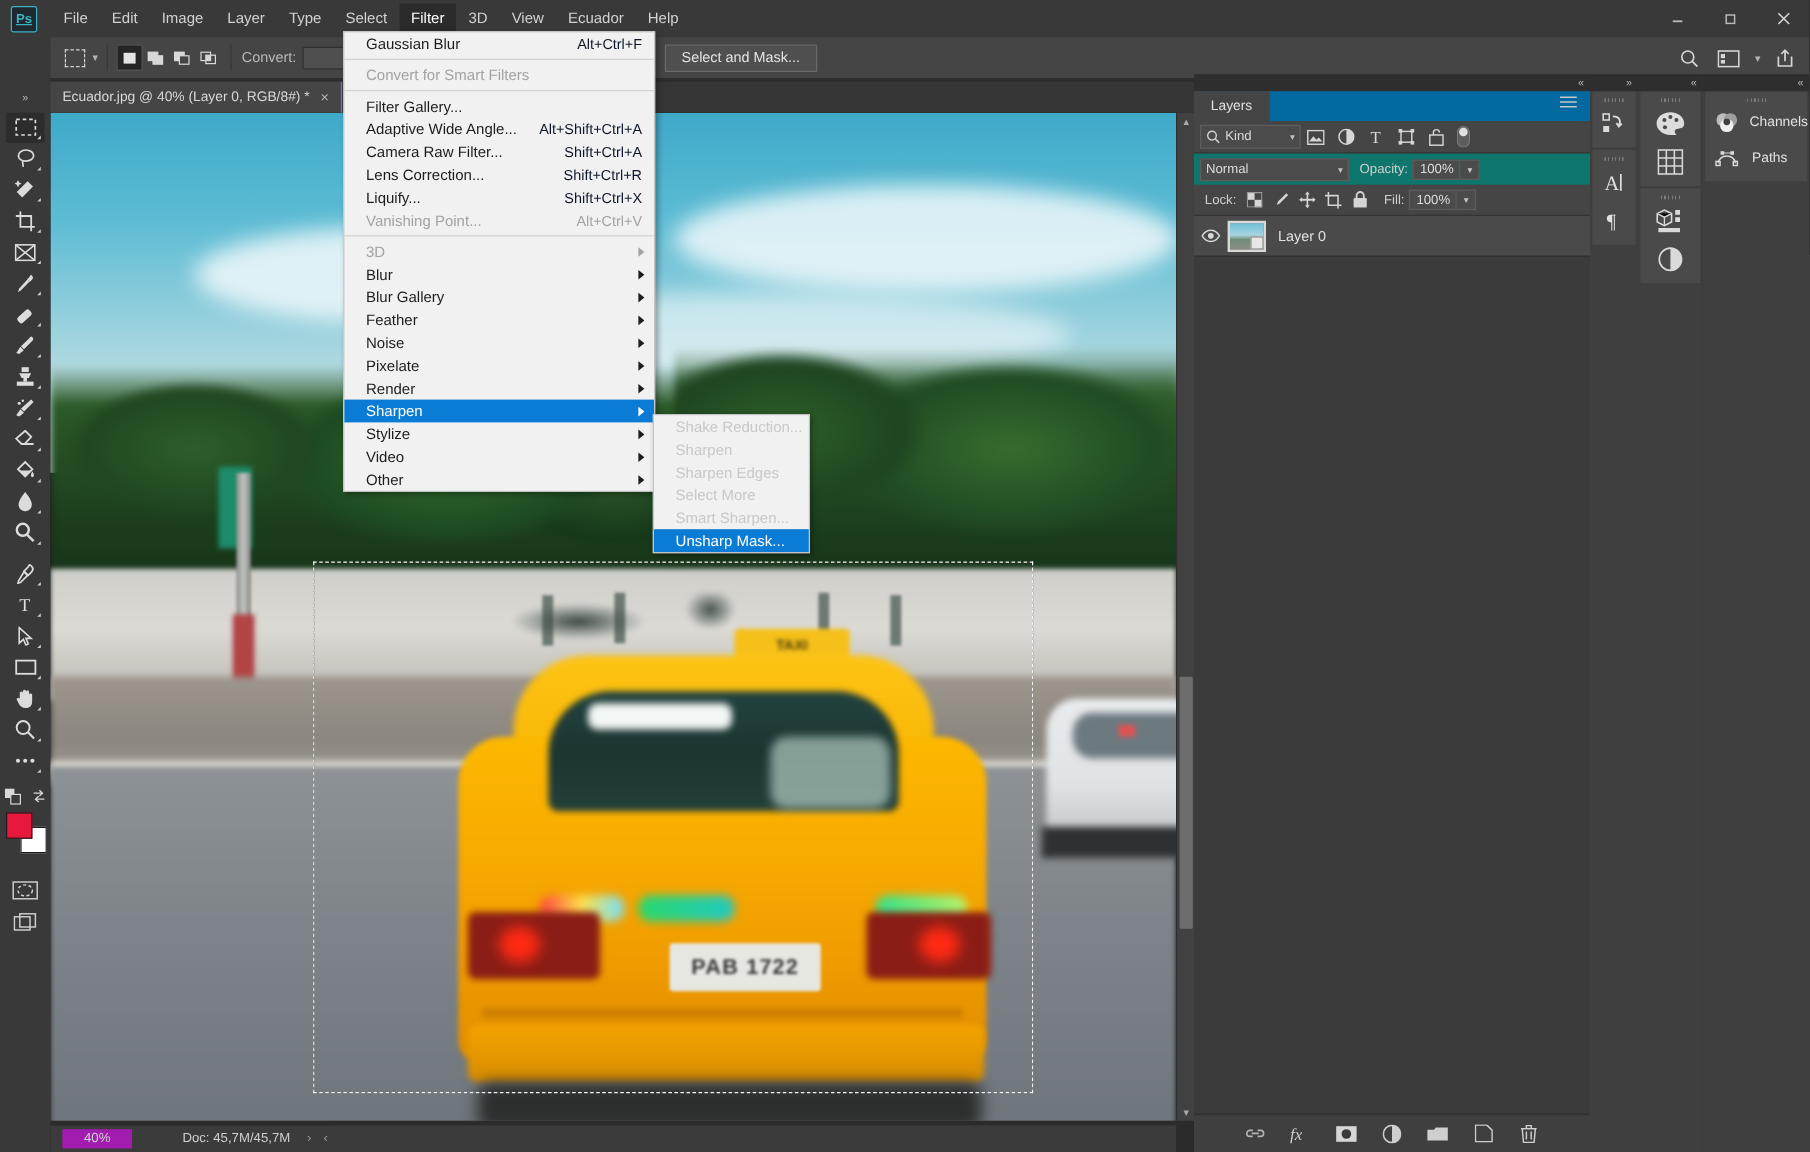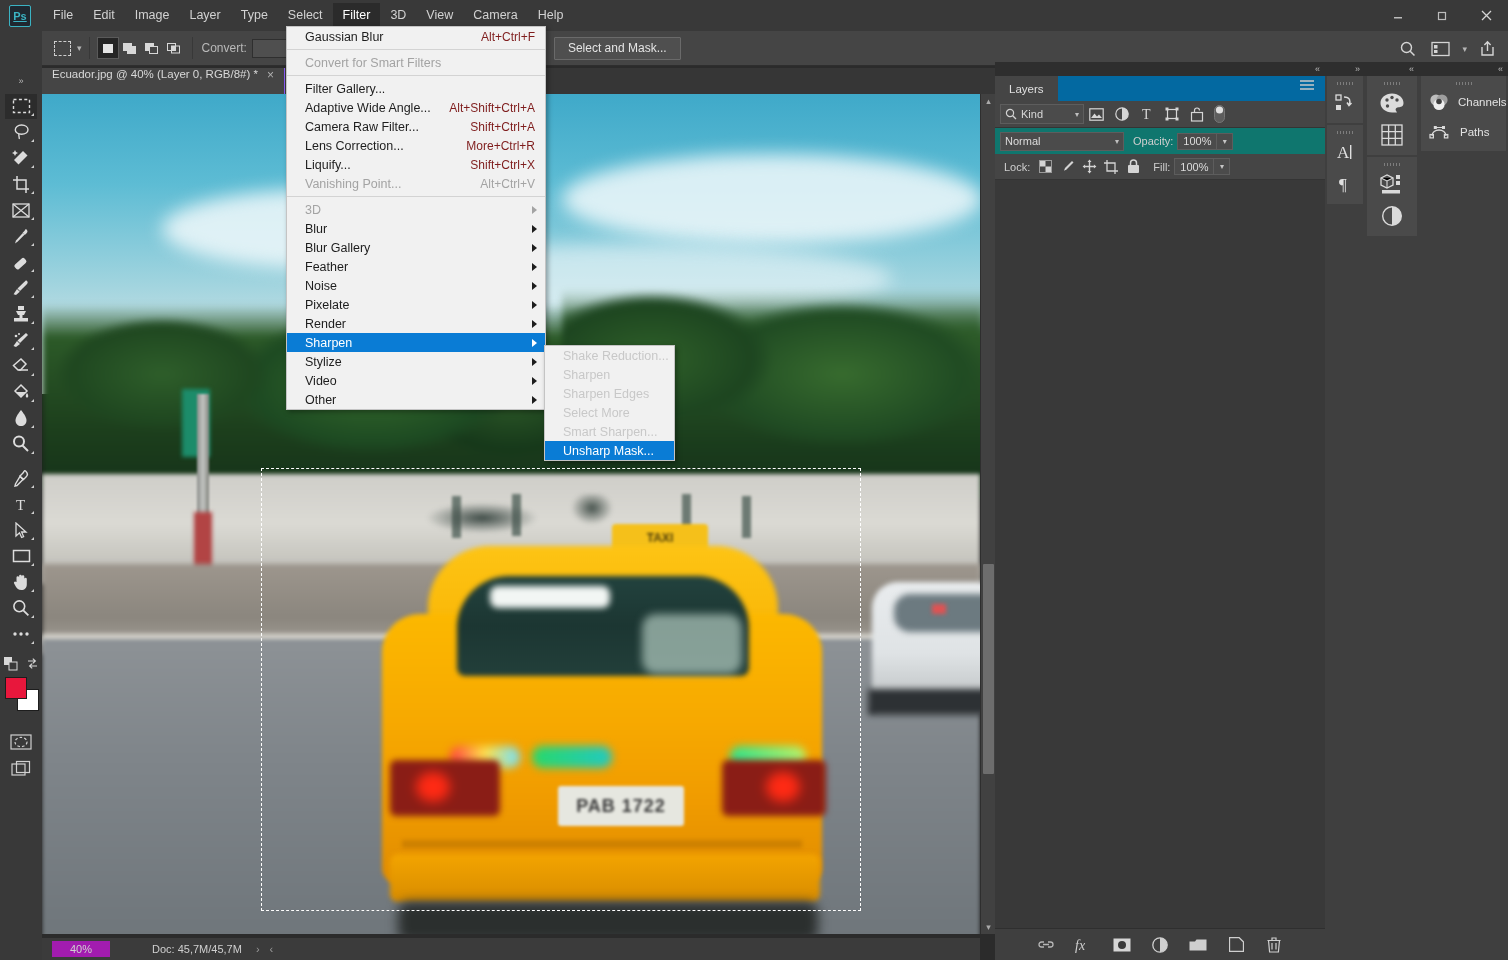--- a/index.html
+++ b/index.html
@@ -62,21 +62,21 @@
   }
   #opt-right{ position:absolute; right:8px; top:0; height:35px; display:flex; align-items:center; gap:7px;}
   #homebtn{ width:34px;height:26px;display:flex;align-items:center;justify-content:center;}
 
   
   #tabbar{
     position:absolute; left:42px; top:68px; width:1466px; height:26px;
     background:#363636; display:flex; align-items:stretch;
   }
   .doctab{
-    display:flex; padding:0 10px; font-size:11.5px;
+    display:flex; align-items:center; padding:0 10px; font-size:11.5px;
     background:#454545; color:#d8d8d8; border-right:1px solid #8b5cf6;
     position:relative;
   }
   .doctab.inactive{ background:#3b3b3b; color:#bdbdbd;}
   .tabclose{ margin-left:9px; color:#b0b0b0; font-size:12px;}
   #tab-collapse{
     position:absolute; left:0; top:0; width:42px; height:26px;
   }
 
   
@@ -378,21 +378,21 @@
     position:absolute; left:286px; top:26px; width:260px;
     background:#f1f1f1; color:#1d1d1d;
     border:1px solid #c4c4c4; box-shadow:2px 2px 5px rgba(0,0,0,.35);
     z-index:60; font-size:12.5px;
   }
   .mrow{
     height:19px; display:flex; align-items:center; padding:0 10px 0 18px;
     position:relative; white-space:nowrap;
   }
   .mrow .lbl{ flex:1; }
-  .mrow .acc{ color:#7f1d1d; font-size:12px;}
+  .mrow .acc{ color:#0f172a; font-size:12px;}
   .mrow.dis .lbl, .mrow.dis .acc{ color:#a3a3a3;}
   .mrow.hi{ background:#0a7cd5; }
   .mrow.hi .lbl{ color:#fff;}
   .mrow .arr{
     position:absolute; right:8px; top:6px;
     border-left:5px solid #1d1d1d; border-top:4px solid transparent; border-bottom:4px solid transparent;
   }
   .mrow.dis .arr{ border-left-color:#a3a3a3;}
   .mrow.hi .arr{ border-left-color:#fff;}
   .msep{ height:1px; background:#d3d3d3; margin:3px 0;}
@@ -411,21 +411,21 @@
   <div id="menu-items" style="display:flex;">
       <div class="menu-item">File</div>
       <div class="menu-item">Edit</div>
       <div class="menu-item">Image</div>
       <div class="menu-item">Layer</div>
       <div class="menu-item">Type</div>
       <div class="menu-item">Select</div>
       <div class="menu-item active">Filter</div>
       <div class="menu-item">3D</div>
       <div class="menu-item">View</div>
-      <div class="menu-item">Camera</div>
+      <div class="menu-item">Ecuador</div>
       <div class="menu-item">Help</div>
     </div>
   <div id="win-buttons">
     <div class="win-btn">
       <svg width="12" height="12" viewBox="0 0 12 12">
           <rect x="2" y="7" width="8" height="1.5" fill="#bcbcbc"></rect>
         </svg>
     </div>
     <div class="win-btn">
       <svg width="12" height="12" viewBox="0 0 12 12">
@@ -862,20 +862,34 @@
         <svg width="13" height="15" viewBox="0 0 13 15">
             <rect x="1" y="6" width="11" height="8" rx="1" fill="#d4d4d4"></rect>
             <path d="M3.5 6 V4 a3 3 0 0 1 6 0 V6" fill="none" stroke="#d4d4d4" stroke-width="1.5"></path>
           </svg>
       </div>
       <div class="mini-label">Fill:</div>
       <div class="mini-field">100%</div>
       <div class="mini-caret">▾</div>
     </div>
 
+    <div id="layerlist">
+        <div class="layerrow">
+          <div class="eye">
+            <svg width="16" height="11" viewBox="0 0 16 11">
+              <path d="M8 0.8 C12.3 0.8 15.2 5.5 15.2 5.5 C15.2 5.5 12.3 10.2 8 10.2 C3.7 10.2 0.8 5.5 0.8 5.5 C0.8 5.5 3.7 0.8 8 0.8 Z" fill="none" stroke="#dadada" stroke-width="1.2"></path>
+              <circle cx="8" cy="5.5" r="2.4" fill="#dadada"></circle>
+            </svg>
+          </div>
+          <div class="layerthumb">
+            <div class="smartbadge"></div>
+          </div>
+          <div class="layername">Layer 0</div>
+        </div>
+      </div>
 
     <div id="layer-footer">
       <div class="footicon">
         <svg width="18" height="11" viewBox="0 0 18 11">
             <path d="M7 3 H4.5 a2.5 2.5 0 0 0 0 5 H7 M11 3 H13.5 a2.5 2.5 0 0 1 0 5 H11 M6 5.5 H12" fill="none" stroke="#b6b6b6" stroke-width="1.3"></path>
           </svg>
       </div>
       <div class="footicon">
         <svg width="18" height="16" viewBox="0 0 18 16">
             <text x="0" y="13" font-family="Liberation Serif, serif" font-style="italic" font-size="14" fill="#cfcfcf">fx</text>
@@ -1044,21 +1058,21 @@
     <div class="mrow">
       <span class="lbl">Adaptive Wide Angle...</span>
       <span class="acc">Alt+Shift+Ctrl+A</span>
     </div>
     <div class="mrow">
       <span class="lbl">Camera Raw Filter...</span>
       <span class="acc">Shift+Ctrl+A</span>
     </div>
     <div class="mrow">
       <span class="lbl">Lens Correction...</span>
-      <span class="acc">More+Ctrl+R</span>
+      <span class="acc">Shift+Ctrl+R</span>
     </div>
     <div class="mrow">
       <span class="lbl">Liquify...</span>
       <span class="acc">Shift+Ctrl+X</span>
     </div>
     <div class="mrow dis">
       <span class="lbl">Vanishing Point...</span>
       <span class="acc">Alt+Ctrl+V</span>
     </div>
     <div class="msep"></div>

